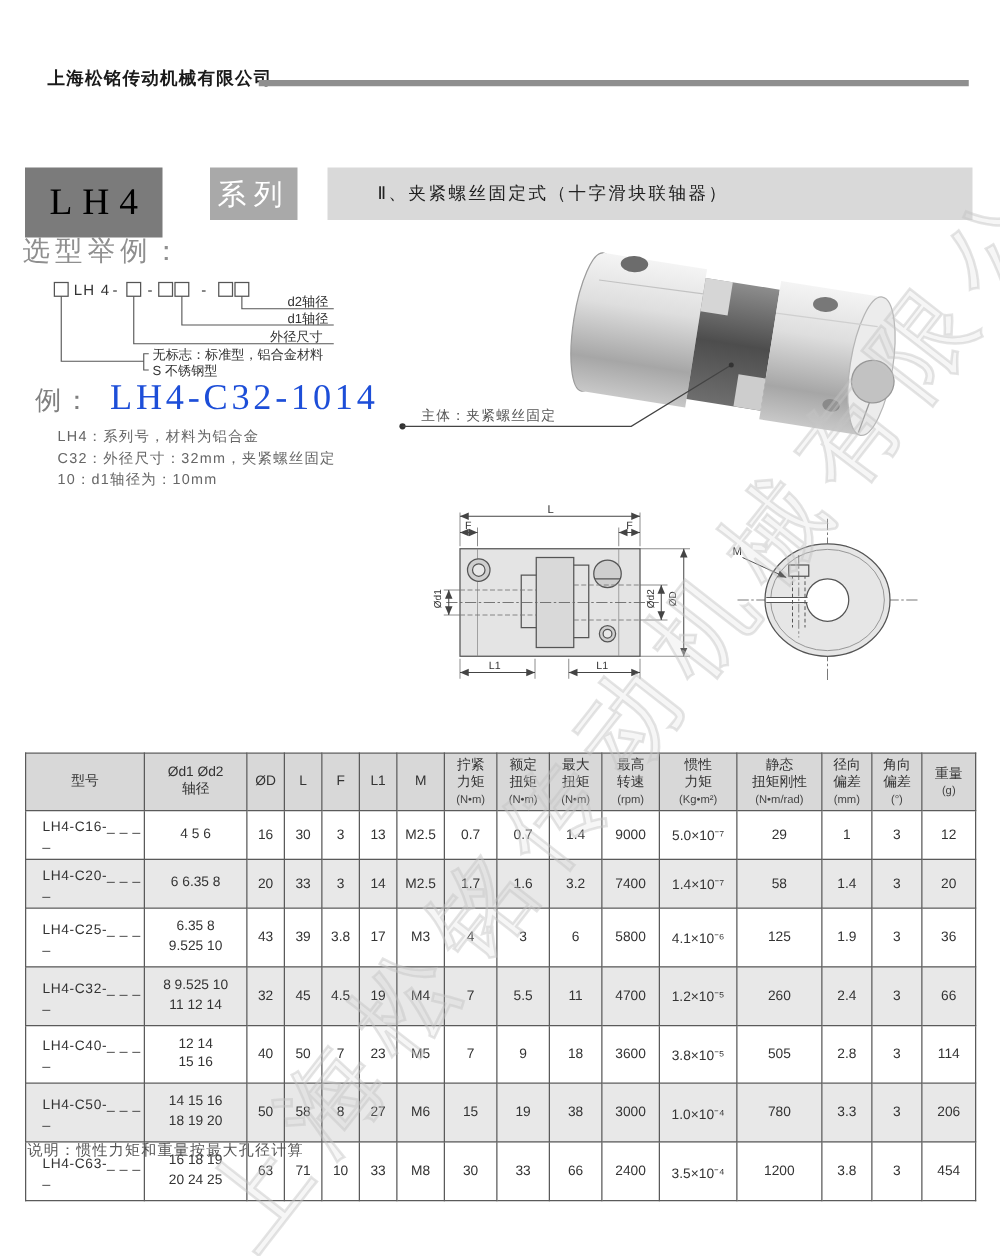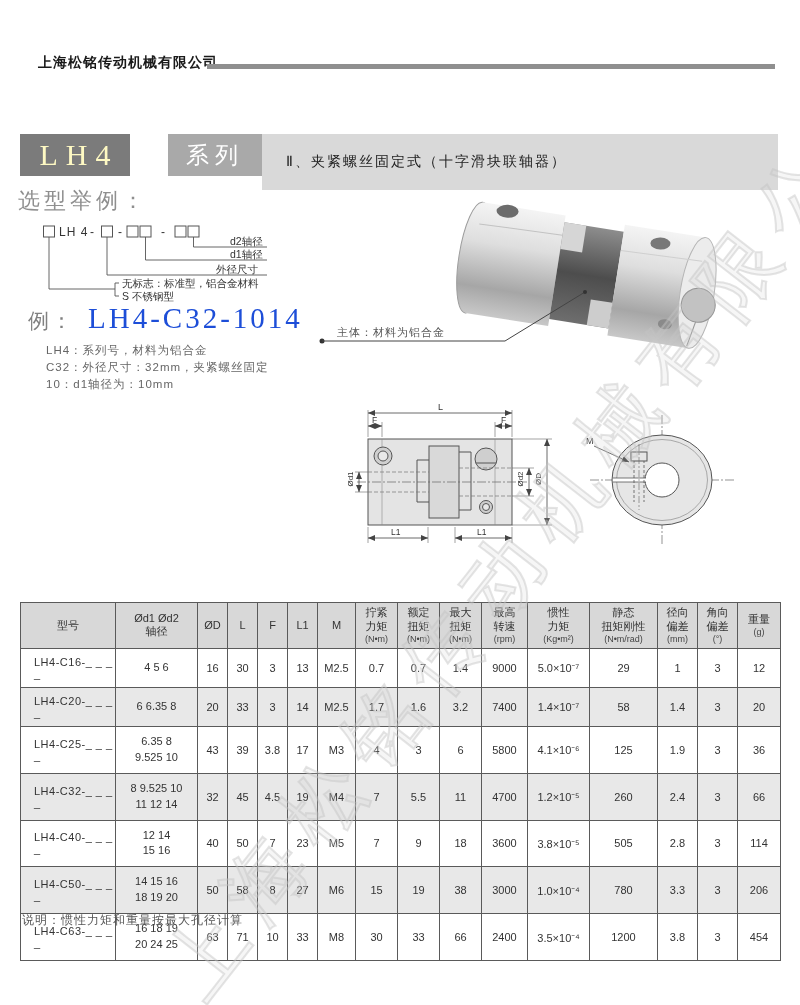--- a/index.html
+++ b/index.html
@@ -5,27 +5,27 @@
   html,body{margin:0;padding:0;background:#fff;}
   .page{position:relative;width:800px;height:1005px;background:#ffffff;overflow:hidden;
         font-family:"Liberation Sans",sans-serif;color:#333;margin-top:24px;}
   .abs{position:absolute;}
 
   
   .company{left:38px;top:30px;font-size:14px;font-weight:bold;color:#1a1a1a;letter-spacing:1px;}
   .rule{left:207px;top:40px;width:568px;height:5px;background:#8f8f8f;}
 
   
-  .box-lh4{left:20px;top:110px;width:110px;height:42px;background:#7b7b7b;color:#fef9c3;
+  .box-lh4{left:20px;top:110px;width:110px;height:56px;background:#7b7b7b;color:#000000;
            font-family:"Liberation Serif",serif;font-size:30px;letter-spacing:8px;
            display:flex;align-items:center;justify-content:center;padding-left:8px;box-sizing:border-box;}
-  .box-series{left:168px;top:110px;width:94px;height:42px;background:#a9a9a9;color:#fff;
+  .box-series{left:168px;top:110px;width:70px;height:42px;background:#a9a9a9;color:#fff;
            font-size:23px;letter-spacing:6px;display:flex;align-items:center;justify-content:center;text-align:center;}
-  .box-desc{left:262px;top:110px;width:516px;height:56px;background:#d9d9d9;color:#222;
-           font-size:14px;letter-spacing:2px;display:flex;align-items:center;padding-left:24px;box-sizing:border-box;}
+  .box-desc{left:262px;top:110px;width:516px;height:42px;background:#d9d9d9;color:#222;
+           font-size:14px;letter-spacing:2px;display:flex;align-items:center;padding-left:40px;box-sizing:border-box;}
 
   
   .sel-heading{left:18px;top:162px;font-size:22px;color:#8f8f8f;letter-spacing:4px;}
   .example-row{left:28px;top:278px;display:flex;align-items:baseline;}
   .example-prefix{font-size:21px;color:#808080;letter-spacing:2px;}
   .example-code{font-family:"Liberation Serif",serif;font-size:29px;color:#1d4ed8;letter-spacing:3px;margin-left:14px;}
   .notes{left:46px;top:318px;font-size:11.5px;color:#666;line-height:17px;letter-spacing:1px;}
   .photo-label{left:337px;top:301px;font-size:11px;color:#555;letter-spacing:1px;}
 
   
@@ -128,21 +128,21 @@
       <line x1="32" y1="58" x2="116" y2="56" stroke="#c2c2c2"></line>
       <line x1="176" y1="62" x2="258" y2="60" stroke="#cfcfcf"></line>
     </g>
   </svg>
 
   <svg class="abs" style="left:315px;top:250px;" width="290" height="75" viewBox="0 0 290 75">
     <circle cx="7" cy="67" r="2.5" fill="#333"></circle>
     <polyline points="7,67 190,67 270,18" stroke="#444" stroke-width="1" fill="none"></polyline>
     <circle cx="270" cy="18" r="2" fill="#333"></circle>
   </svg>
-  <div class="abs photo-label">主体：材料为铝合金</div>
+  <div class="abs photo-label">主体：夹紧螺丝固定</div>
 
   <svg class="abs" style="left:335px;top:378px;" width="465" height="195" viewBox="0 0 465 195">
     <defs>
       <marker id="arr" markerWidth="8" markerHeight="8" refX="7" refY="4" orient="auto" markerUnits="userSpaceOnUse">
         <path d="M0,1 L7,4 L0,7 z" fill="#444"></path>
       </marker>
       <marker id="arrS" markerWidth="8" markerHeight="8" refX="7" refY="4" orient="auto-start-reverse" markerUnits="userSpaceOnUse">
         <path d="M0,1 L7,4 L0,7 z" fill="#444"></path>
       </marker>
     </defs>

